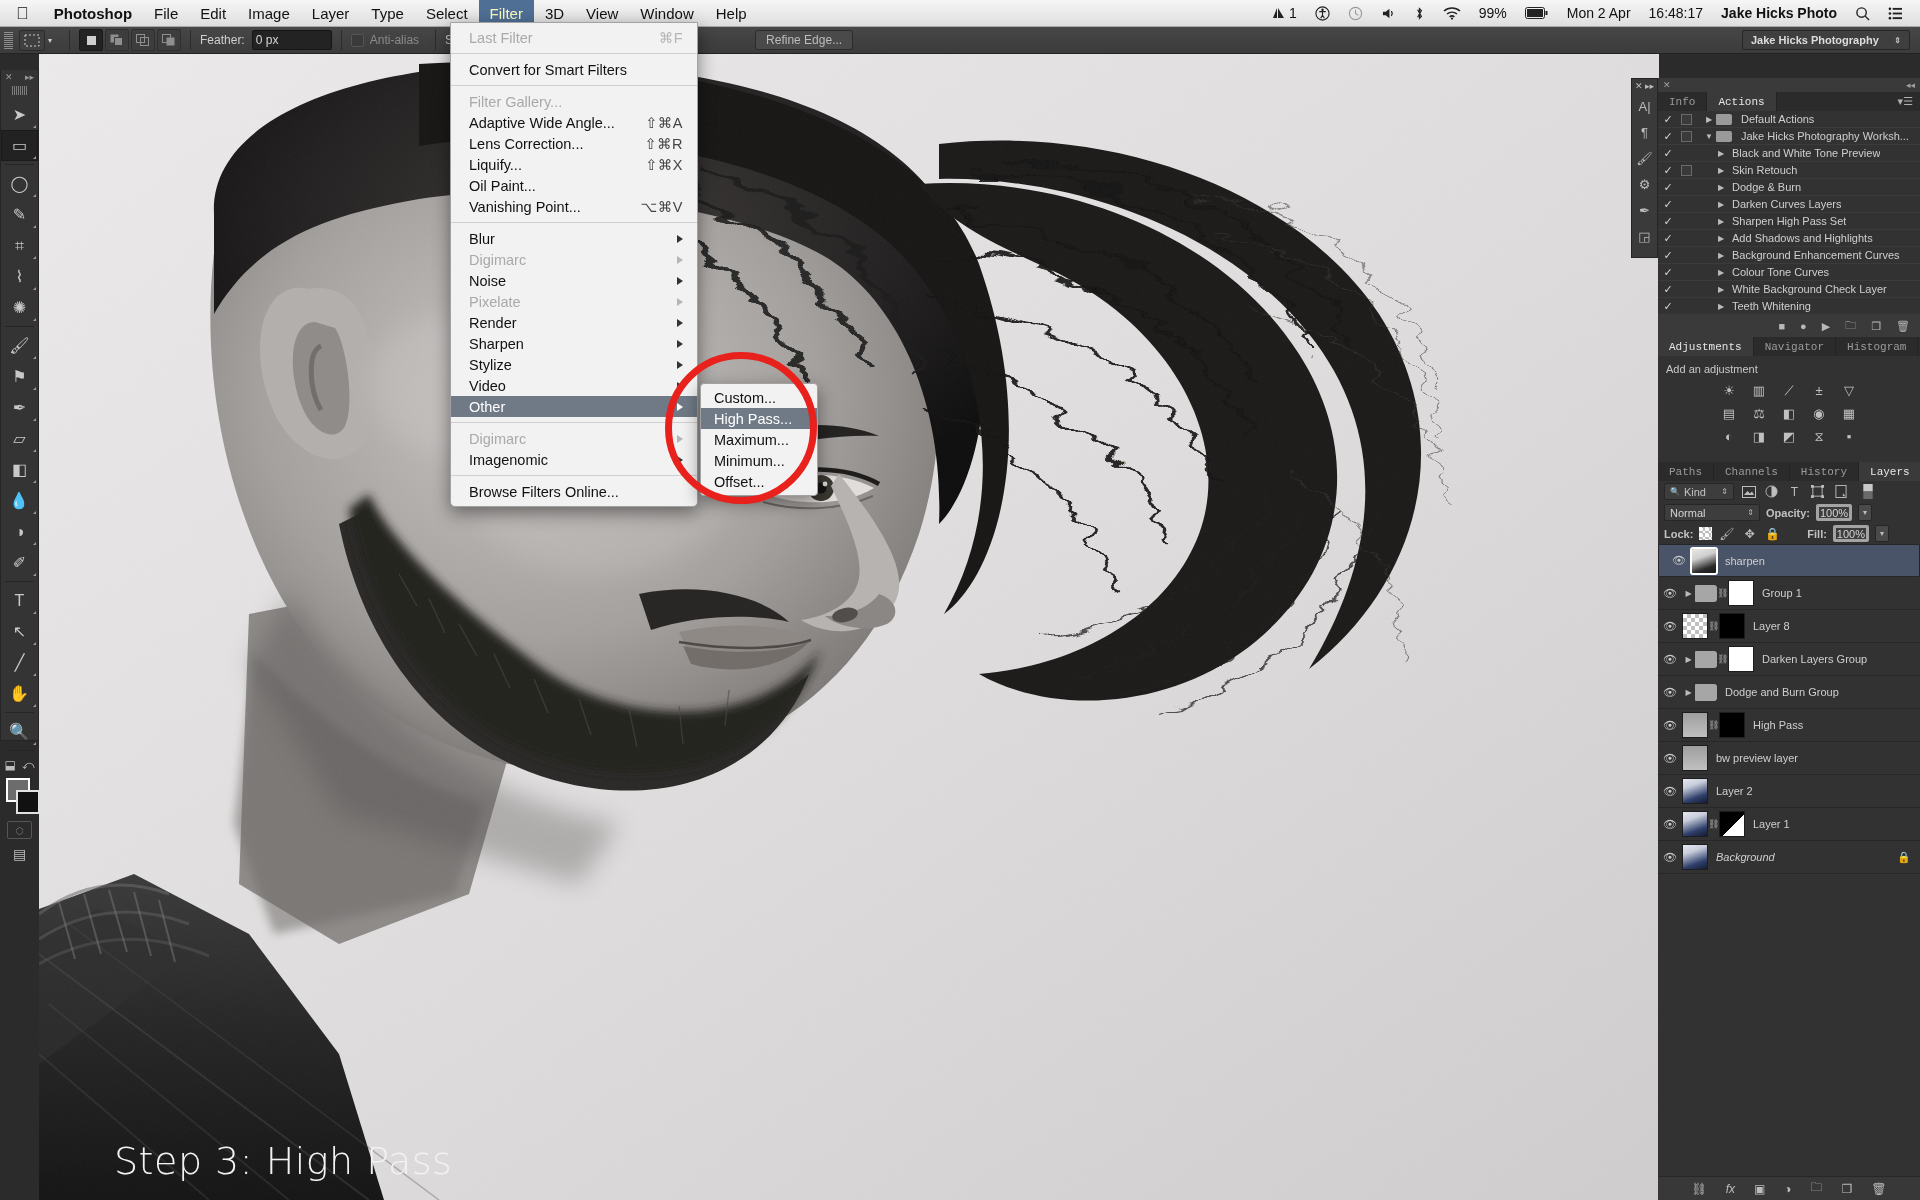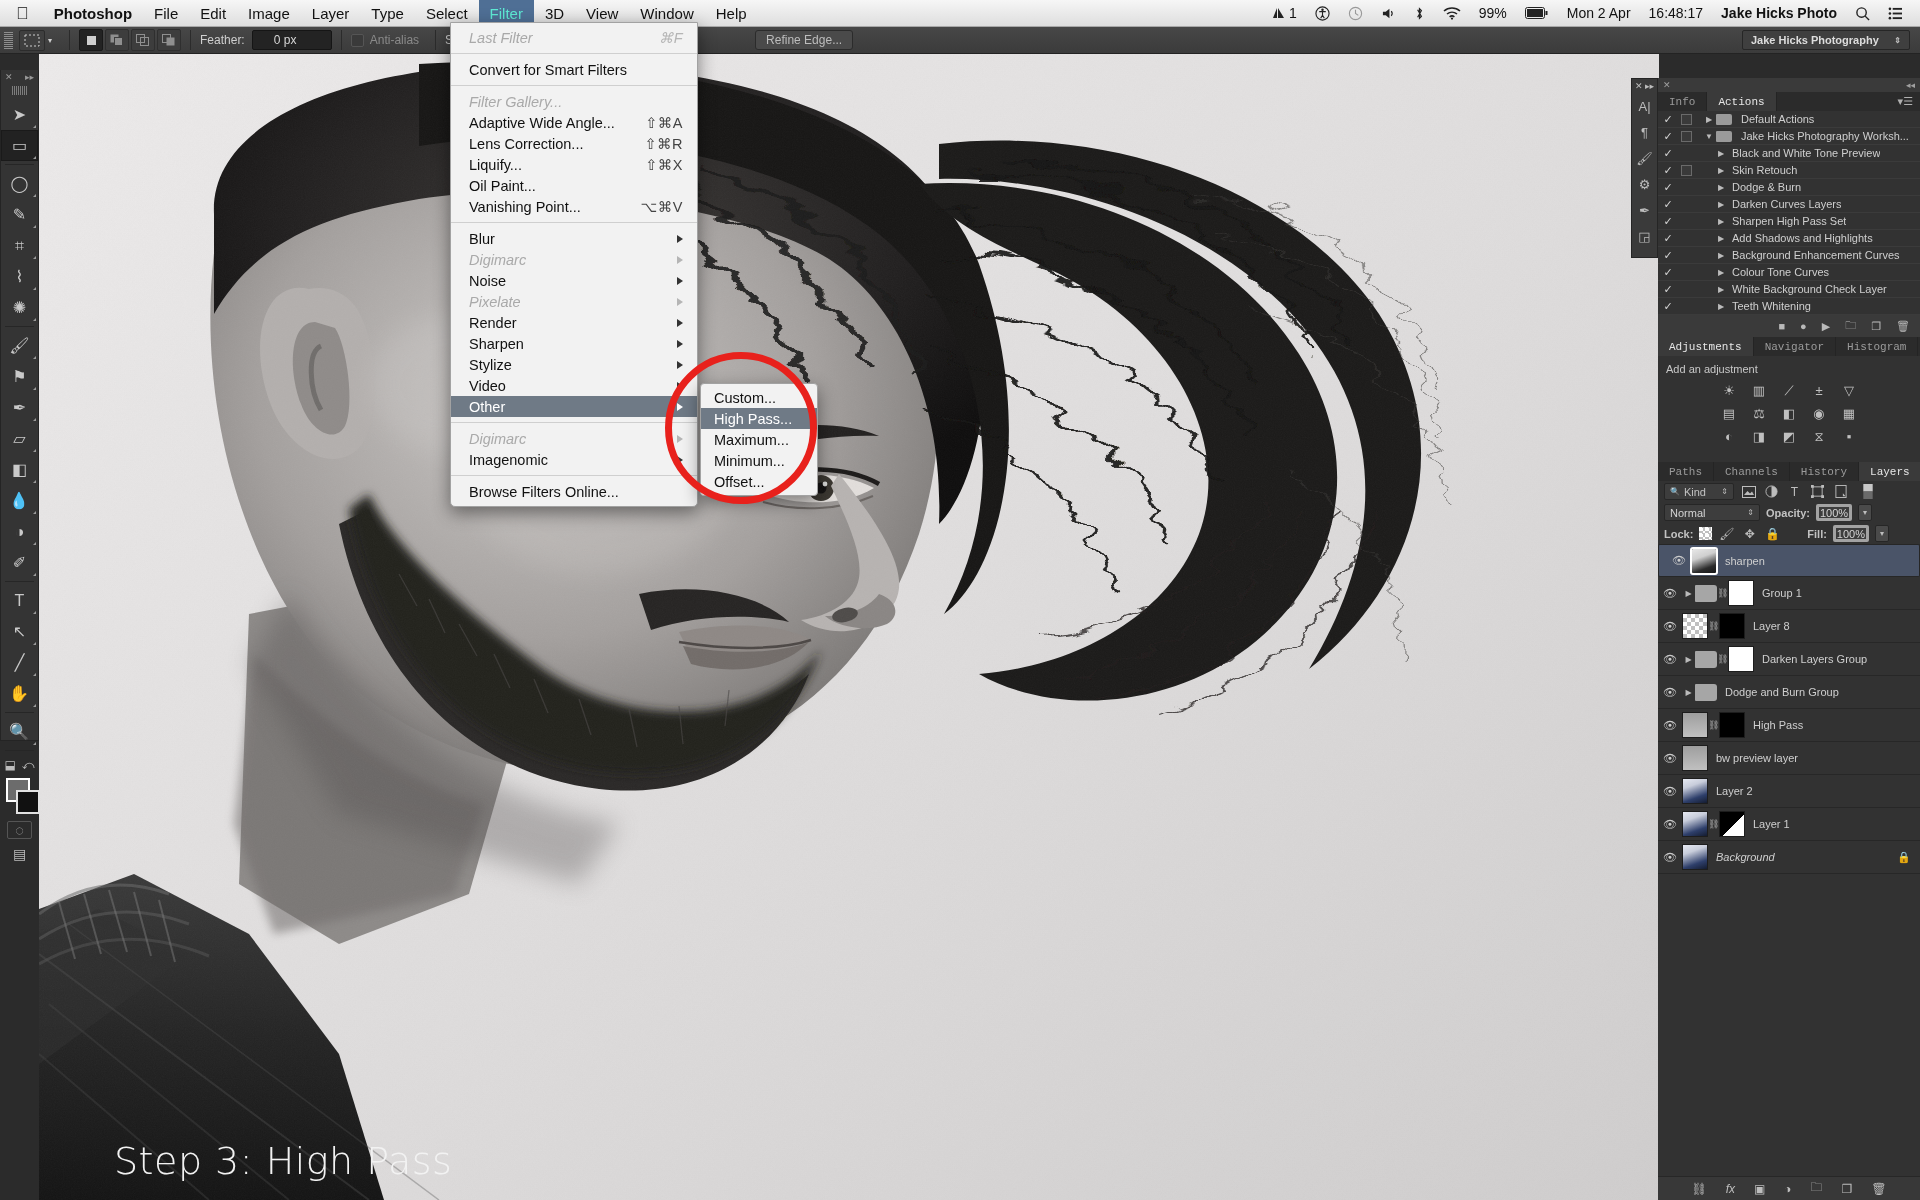--- a/index.html
+++ b/index.html
@@ -9,21 +9,21 @@
   
   #macbar{
     position:absolute; left:0; top:0; width:1920px; height:27px;
     background:linear-gradient(#f6f6f6,#dedede);
     border-bottom:1px solid #a8a8a8;
     display:flex; align-items:center; font-size:15px; color:#111;
   }
   #macbar .apple{ padding:0 14px 0 16px; font-size:17px; line-height:1; }
   #macbar .mi{ padding:0 11px; height:27px; display:flex; align-items:center; white-space:nowrap;}
   #macbar .mi.bold{ font-weight:bold; }
-  #macbar .mi.active{ background:#4f6f95; color:#5eead4; }
+  #macbar .mi.active{ background:#4f6f95; color:#fef9c3; }
   #macbar .right{ margin-left:auto; display:flex; align-items:center; padding-right:8px; gap:0px;}
   #macbar .right .ri{ padding:0 9px; display:flex; align-items:center; height:27px; font-size:14px;}
 
   
   #optbar{
     position:absolute; left:0; top:27px; width:1920px; height:27px;
     background:linear-gradient(#474747,#3b3b3b);
     border-bottom:1px solid #232323;
     display:flex; align-items:center; color:#cfcfcf; font-size:12px;
   }
@@ -32,21 +32,21 @@
   .obtool{ width:26px; height:21px; border:1px solid #2c2c2c; background:#3f3f3f; border-radius:2px;
     display:flex;align-items:center;justify-content:center;}
   .obcaret{ margin:0 8px 0 3px; font-size:8px; color:#cfcfcf;}
   .sep{ width:1px;height:20px;background:#2b2b2b;margin:0 9px; }
   .obgroup{ display:flex; align-items:center; gap:2px; }
   .sqbtn{ width:24px;height:22px; border:1px solid #2f2f2f; border-radius:2px; background:#3d3d3d;
     display:flex;align-items:center;justify-content:center; }
   .sqbtn.on{ background:#232323; border-color:#191919;}
   .lbl{ margin:0 7px 0 0; color:#cfcfcf; }
   .field{ background:#232323; border:1px solid #151515; color:#d6d6d6; height:20px;
-    display:flex;align-items:center; padding:0 21px; border-radius:2px;}
+    display:flex;align-items:center; padding:0 3px; border-radius:2px;}
   .chk{ width:13px;height:13px;border:1px solid #555; background:#3a3a3a; border-radius:2px; margin-right:6px;}
   .sel{ background:#3f3f3f; border:1px solid #262626; height:20px; border-radius:2px;
     display:flex; align-items:center; padding:0 8px; color:#ddd;}
   .btnpill{ background:#4a4a4a;border:1px solid #2b2b2b;border-radius:3px;height:20px;
     display:flex;align-items:center;padding:0 10px;color:#bdbdbd;}
 
   
   #toolbar{
     position:absolute; left:0; top:70px; width:39px; height:671px;
     background:#343434; border:1px solid #242424; border-top:none;
@@ -70,21 +70,21 @@
 
   
   #filtermenu{
     position:absolute; left:450px; top:22px; width:248px;
     background:#f2f2f2; border:1px solid #a2a2a2; border-radius:0 0 5px 5px;
     box-shadow:0 6px 18px rgba(0,0,0,.45); font-size:14.5px; color:#111; padding:4px 0;
   }
   .mrow{ height:19px; display:flex; align-items:center; padding:0 14px 0 18px; white-space:nowrap;}
   .mrow.tall{height:21px;}
   .mrow .sc{ margin-left:auto; color:#444; letter-spacing:.5px;}
-  .mrow.dis{ color:#a9a9a9;font-style:italic; }
+  .mrow.dis{ color:#a9a9a9; }
   .mrow.dis .sc{ color:#b5b5b5; }
   .mrow.hl{ background:#6f7a86; color:#fff; }
   .mrow.hl .arw{ border-left-color:#fff; }
   .mdiv{ height:1px; background:#cfcfcf; margin:5px 0; }
   .arw{ margin-left:auto; width:0;height:0;border-top:4.5px solid transparent;
     border-bottom:4.5px solid transparent; border-left:6px solid #333;}
   .mrow.dis .arw{ border-left-color:#b5b5b5; }
 
   
   #submenu{

